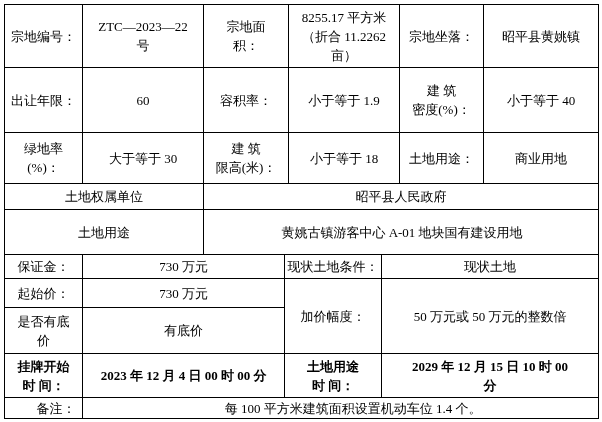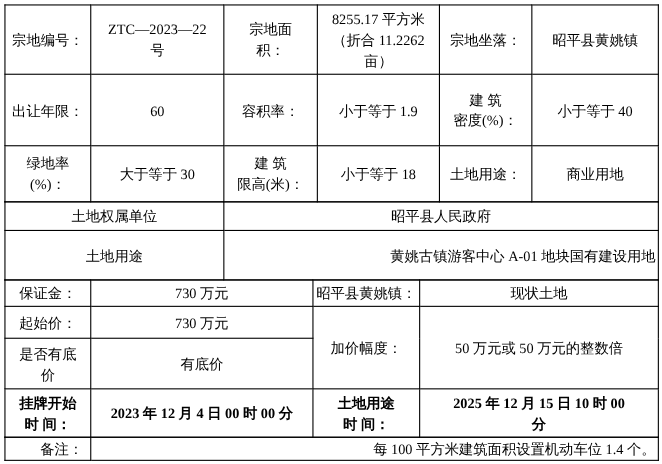--- a/index.html
+++ b/index.html
@@ -24,21 +24,21 @@
     border: 1px solid #000000;
     color: #000000;
     font-size: 13px;
     line-height: 19px;
     text-align: center;
     vertical-align: middle;
     padding: 0 2px;
     white-space: pre-line;
     overflow: hidden;
   }
-  td.left { text-align: right; padding-left: 4px; }
+  td.left { text-align: center; padding-left: 4px; }
   tr.h63 { height: 63px; }
   tr.h65 { height: 65px; }
   tr.h51 { height: 51px; }
   tr.h26 { height: 26px; }
   tr.h45 { height: 45px; }
   tr.h24 { height: 24px; padding-left: 36px; }
   tr.h29 { height: 29px; }
   tr.h46 { height: 46px; }
   tr.h44 { height: 44px; font-weight: bold; }
   tr.h21 { height: 21px; }
@@ -114,41 +114,41 @@
     <colgroup>
       <col style="width:78px">
         <col style="width:202px">
         <col style="width:97px">
         <col style="width:217px">
     </colgroup>
     <tbody>
         <tr class="h24">
       <td>保证金：</td>
       <td>730 万元</td>
-      <td>昭平县黄姚镇：</td>
+      <td>现状土地条件：</td>
       <td>现状土地</td>
     </tr>
     <tr class="h29">
       <td>起始价：</td>
       <td>730 万元</td>
       <td rowspan="2">加价幅度：</td>
       <td rowspan="2">50 万元或 50 万元的整数倍</td>
     </tr>
     <tr class="h46">
       <td>是否有底
 价</td>
       <td>有底价</td>
     </tr>
     <tr class="h44">
       <td>挂牌开始
 时 间：</td>
       <td>2023 年 12 月 4 日 00 时 00 分</td>
       <td>土地用途
 时 间：</td>
-      <td>2025 年 12 月 15 日 10 时 00
+      <td>2029 年 12 月 15 日 10 时 00
 分</td>
     </tr>
   </tbody>
     </table>
 
   <table class="tbl">
     <colgroup>
       <col style="width:78px">
         <col style="width:516px">
     </colgroup>

